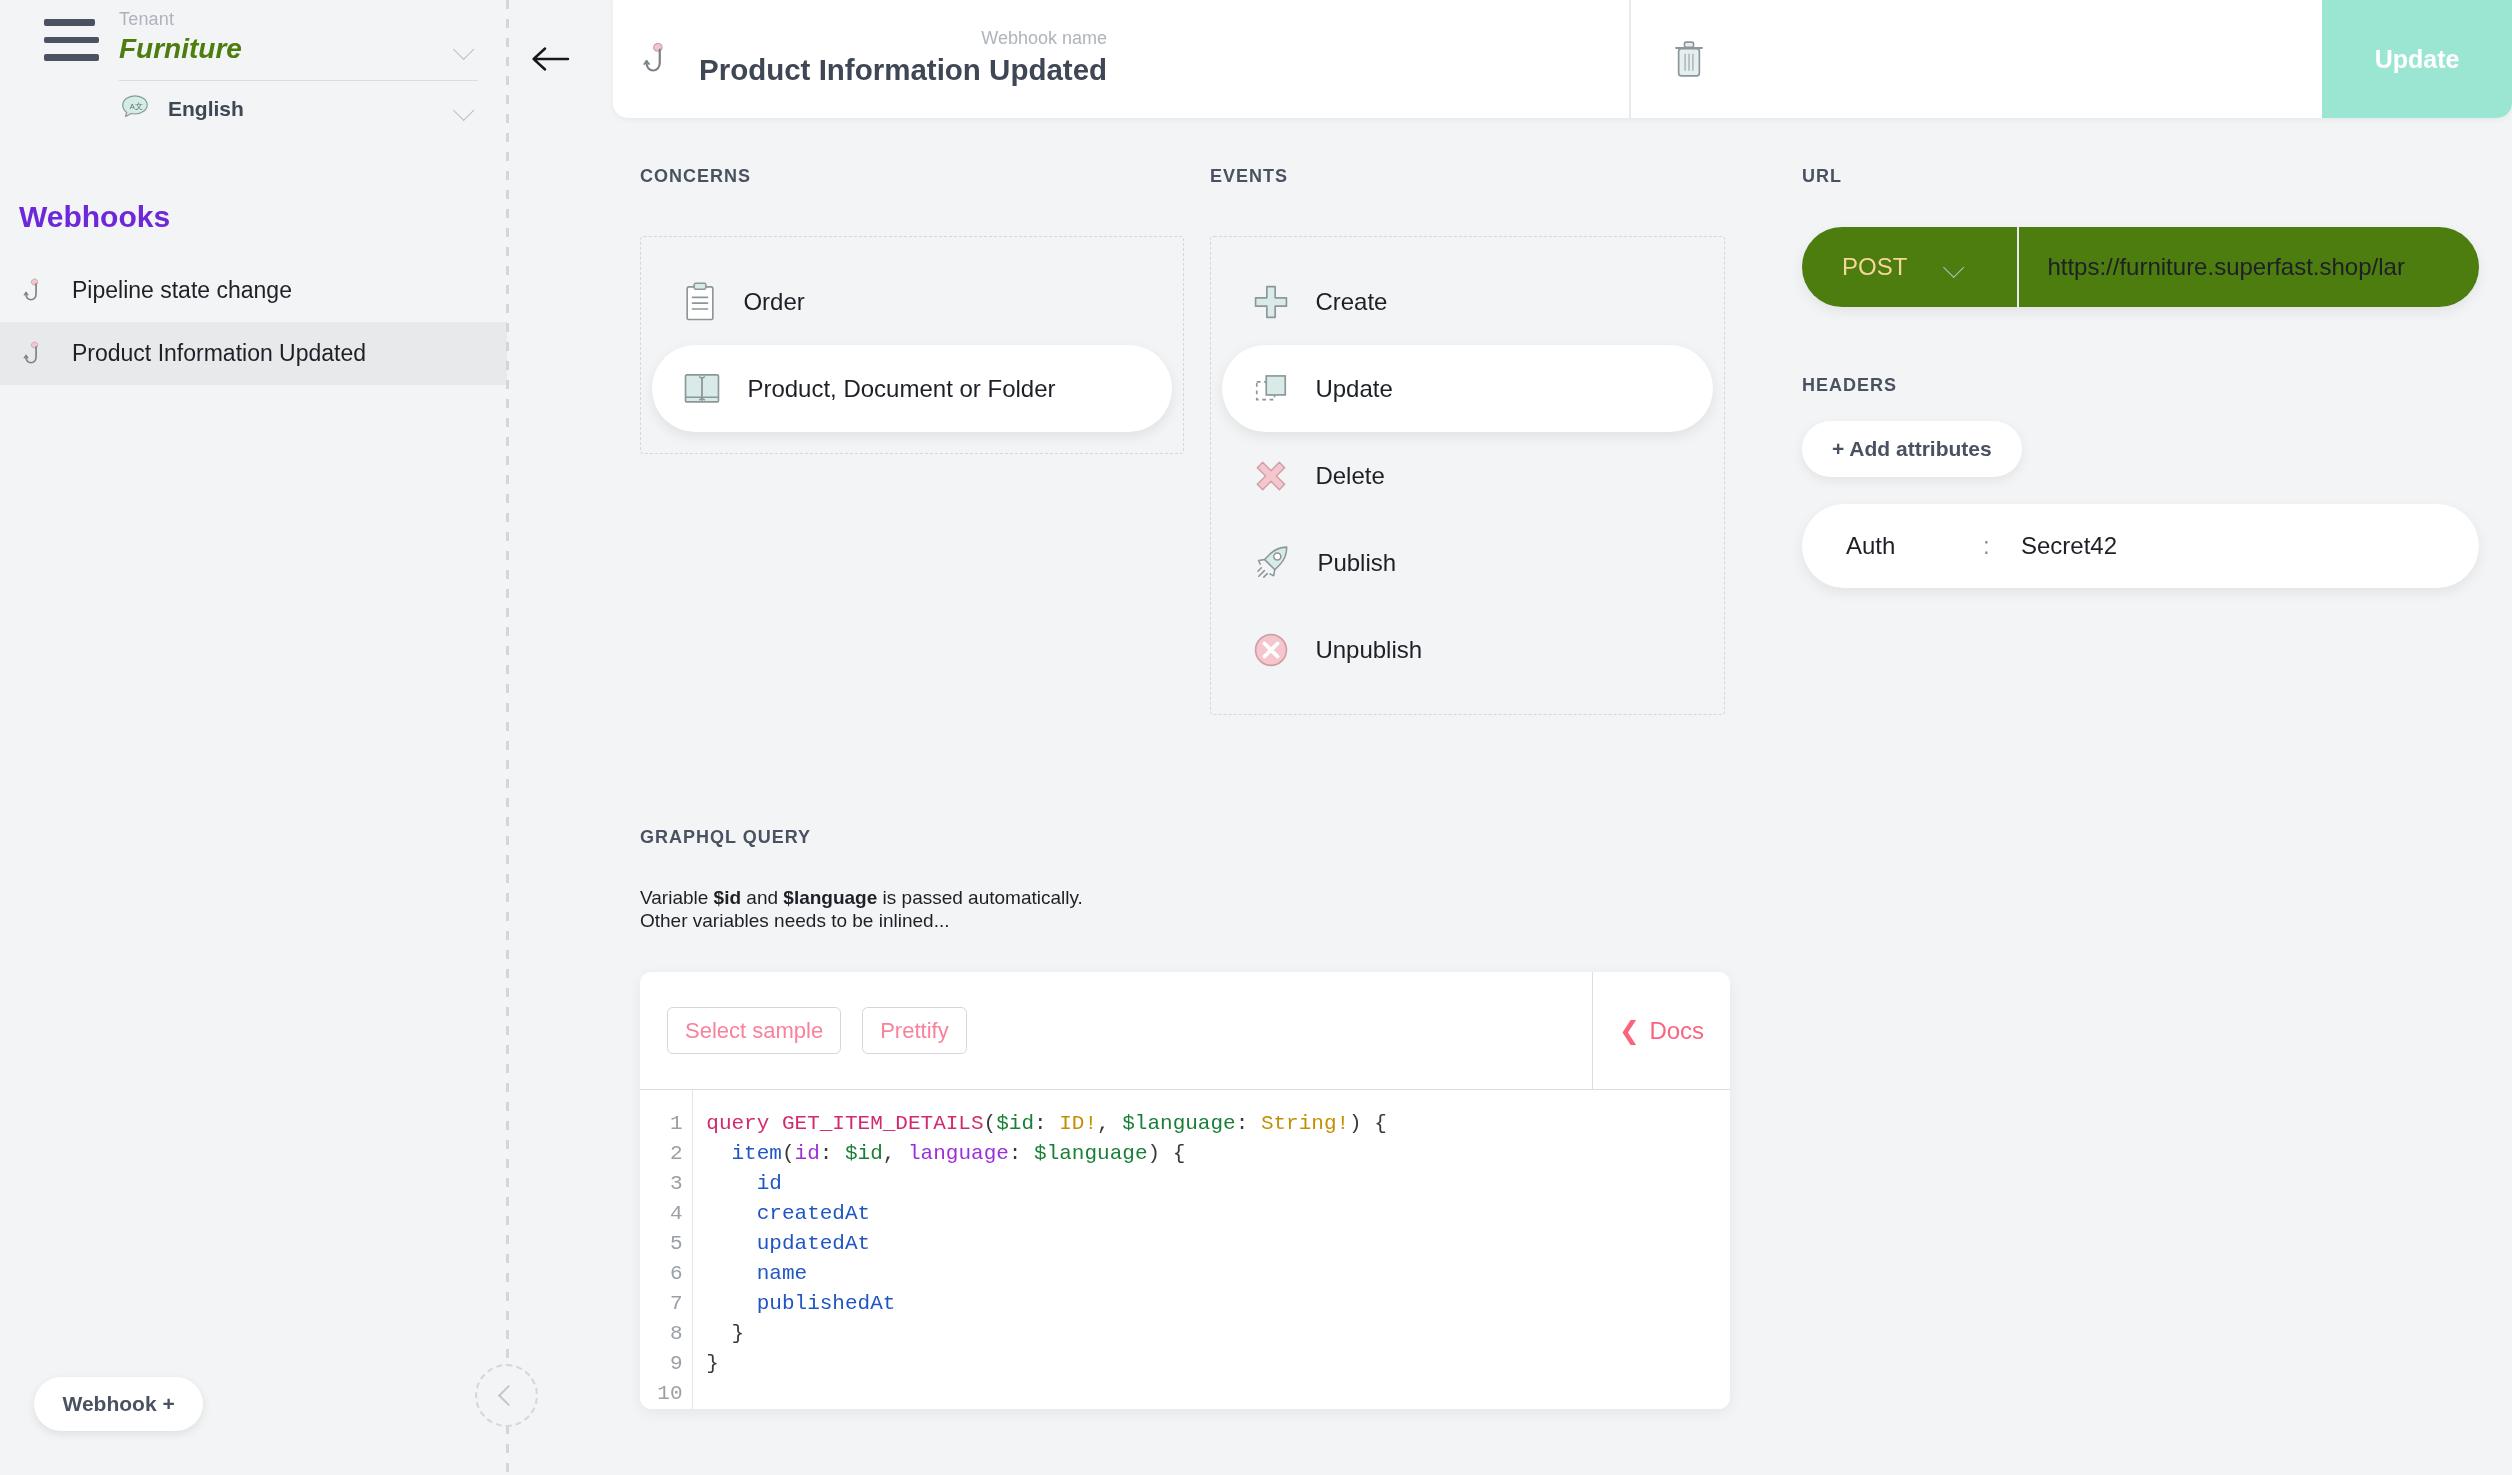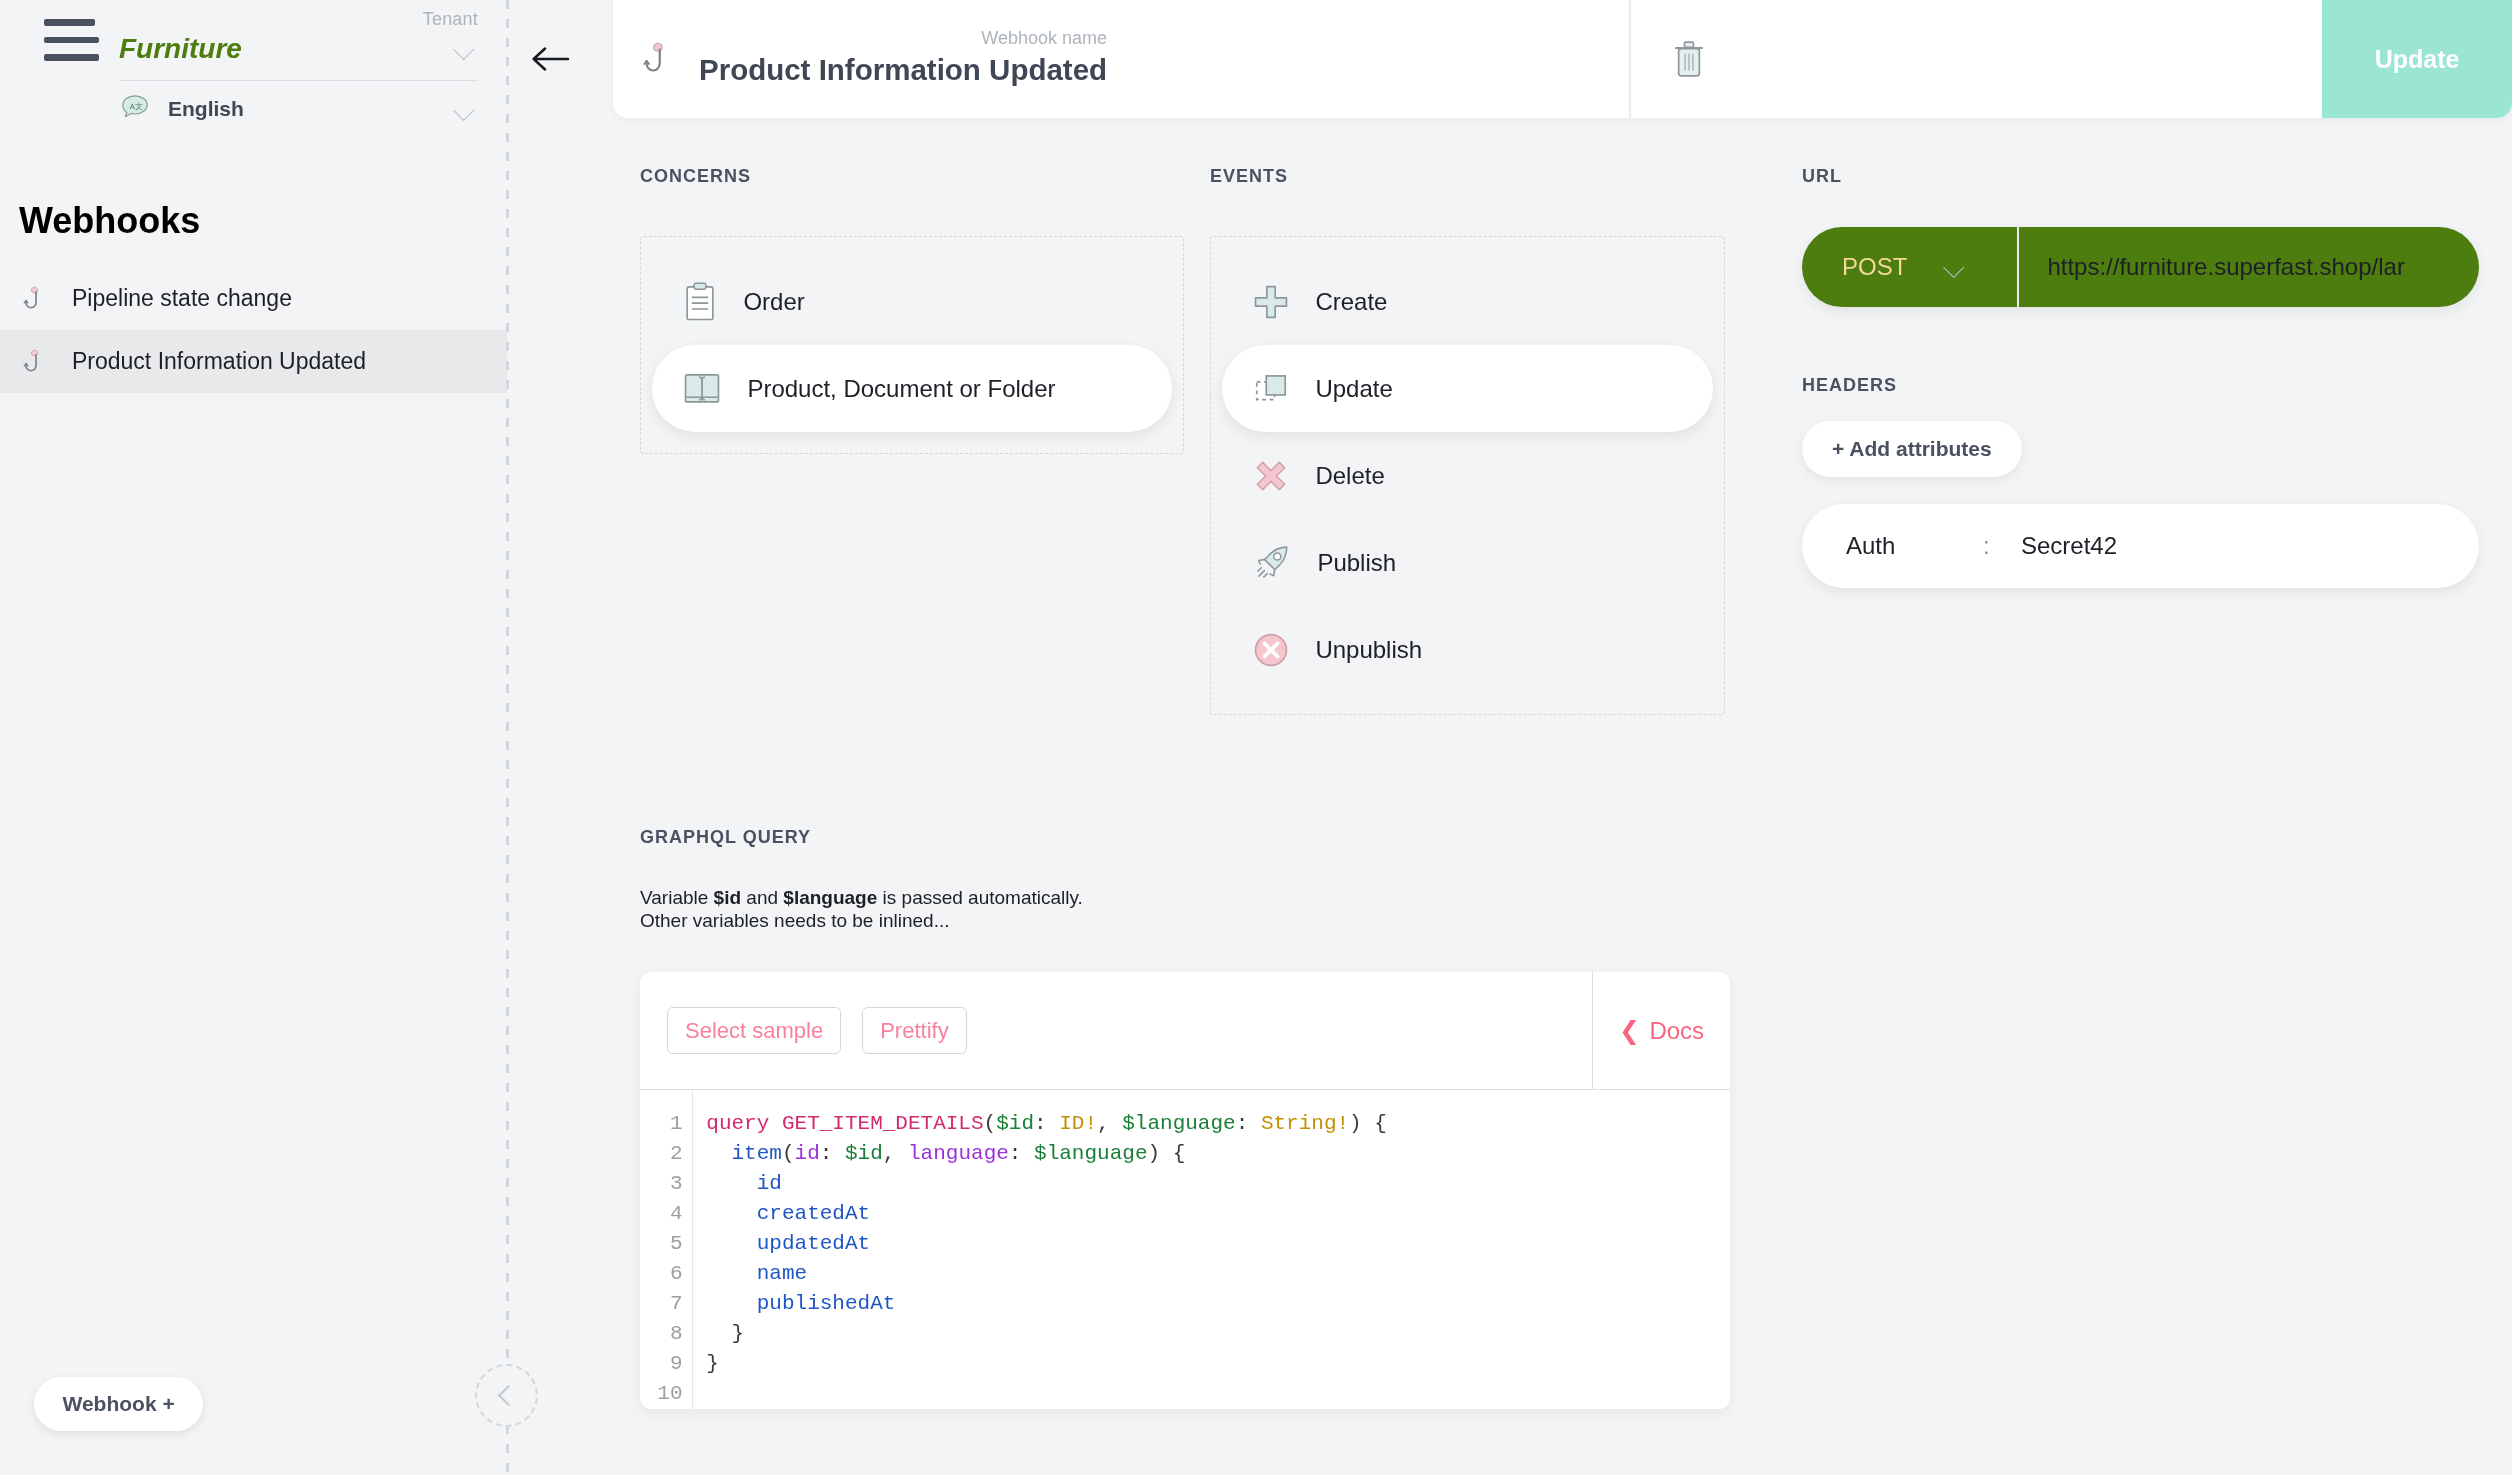--- a/index.html
+++ b/index.html
@@ -9,21 +9,21 @@
     font-family: "Liberation Sans", sans-serif;
     overflow: hidden;
   }
   .app { position: relative; width: 2512px; height: 1476px; }
 
   
   .sidebar {
     position: absolute; left: 0; top: 0; width: 507px; height: 1476px;
     background: #f2f4f5;
   }
-  .sb-top { position: relative; height: 143px; text-align: right; }
+  .sb-top { position: relative; height: 143px; }
   .hamburger {
     position: absolute; left: 44px; top: 19px; width: 55px; height: 42px;
     display: flex; flex-direction: column; justify-content: space-between;
     cursor: pointer;
   }
   .hamburger span { display:block; height: 6.7px; background: #4a5160; border-radius: 1.9px; }
   .hamburger span:nth-child(1) { width: 51px; }
   .hamburger span:nth-child(2) { width: 55px; }
   .hamburger span:nth-child(3) { width: 55px; }
 
@@ -42,21 +42,21 @@
   }
   .tenant-divider { height: 1px; background: #d9dde1; margin-top: 13.3px; }
   .lang-row {
     display: flex; align-items: center; justify-content: space-between;
     margin-top: 12.4px;
   }
   .lang-left { display: flex; align-items: center; gap: 17px; }
   .lang-name { font-size: 21px; font-weight: bold; color: #3f4654; }
 
   .sb-heading {
-    font-size: 36px; font-weight: bold; color: #000000;
+    font-size: 30px; font-weight: bold; color: #6d28d9;
     margin: 57px 0 0 19px;
   }
   .wh-list { margin-top: 25px; }
   .wh-item {
     display: flex; align-items: center; gap: 19px;
     height: 63px; padding-left: 21px; cursor: pointer;
     font-size: 23px; color: #1d2026; text-align: center;
   }
   .wh-item.active { background: #e7e9eb; }
 

